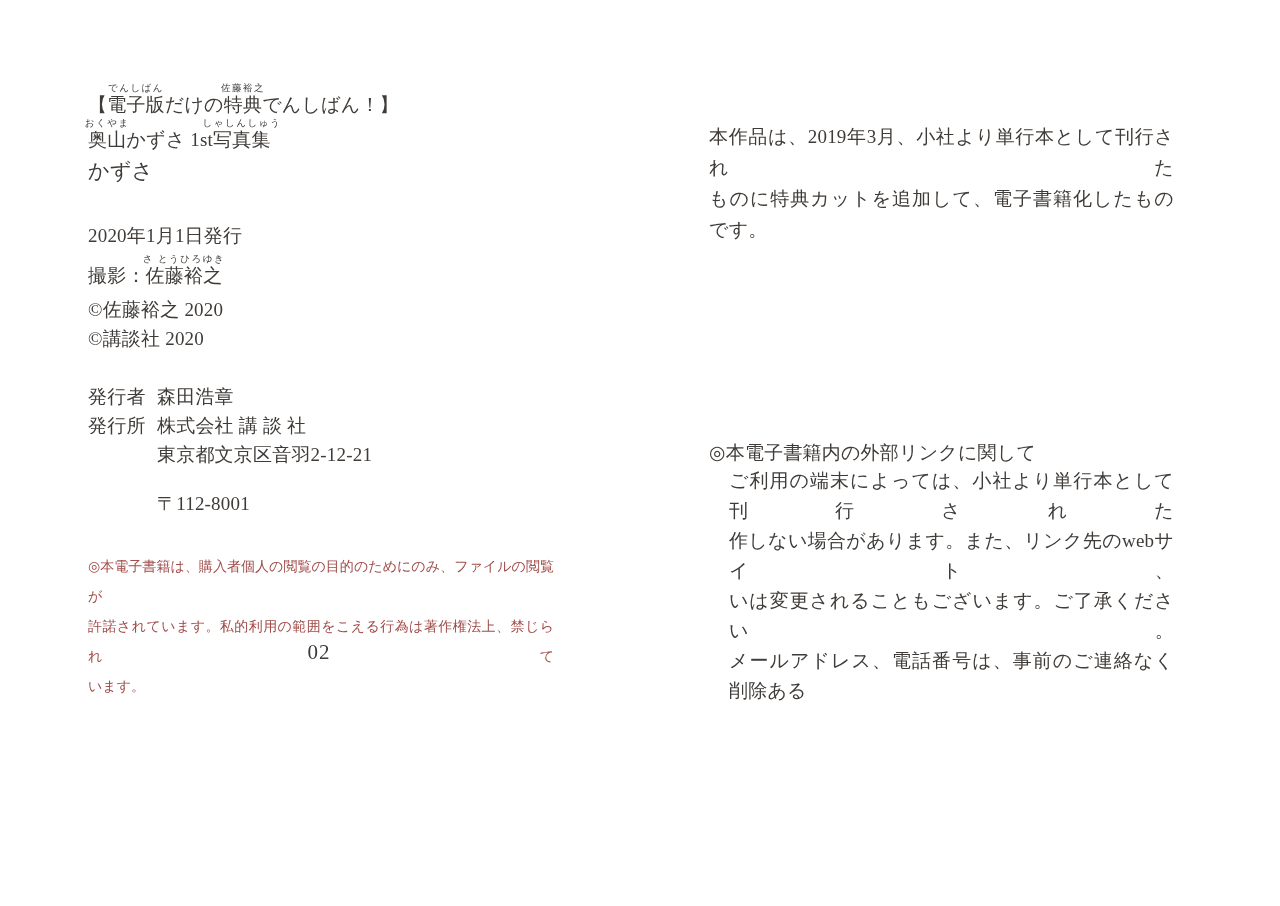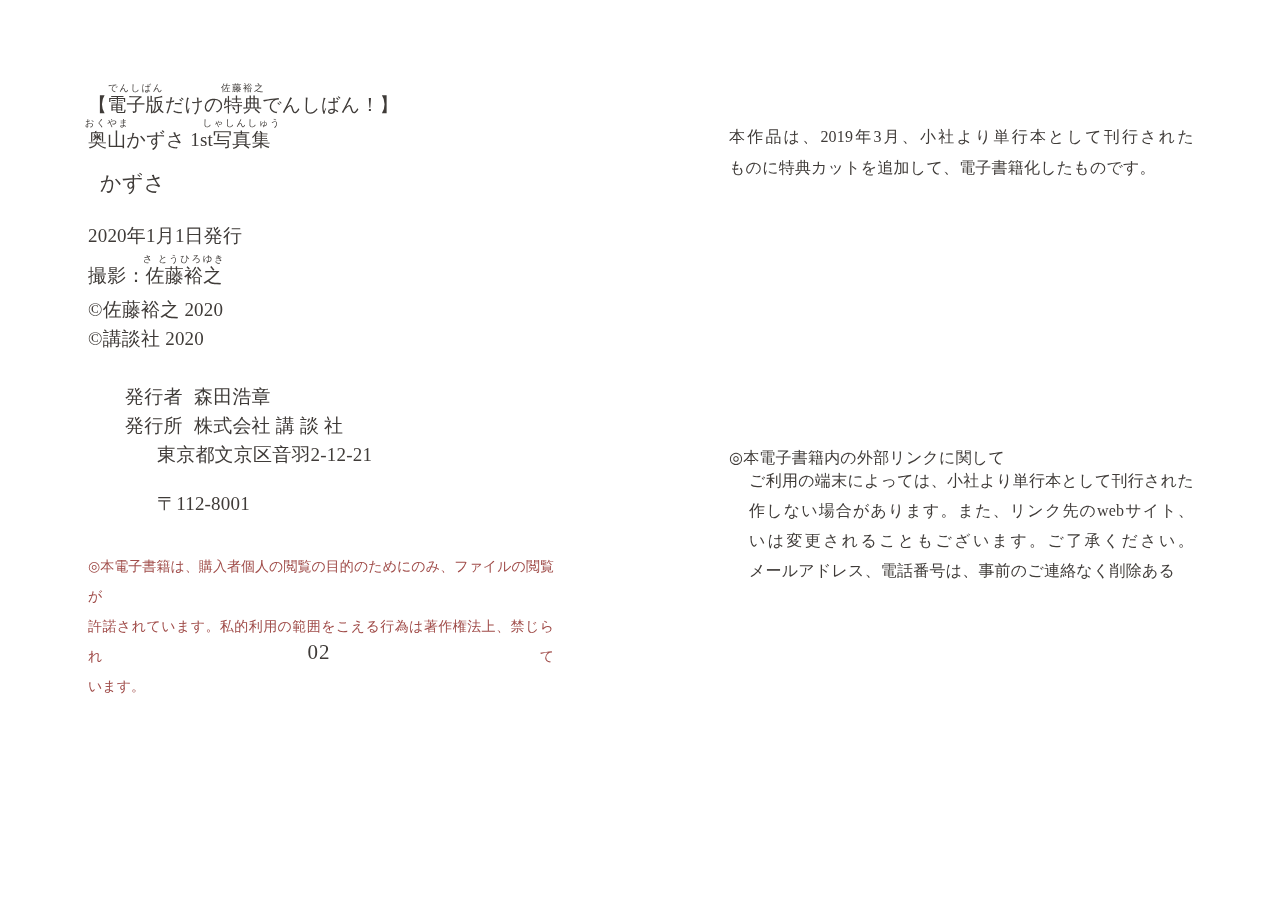--- a/index.html
+++ b/index.html
@@ -18,35 +18,35 @@
   .spread {
     position: absolute;
     inset: 0;
   }
   .page {
     position: absolute;
     top: 0;
     height: 906px;
   }
   .page.left  { left: 88px;  width: 466px; }
-  .page.right { left: 729px; width: 465px; font-size: 16px; }
+  .page.right { left: 709px; width: 465px; font-size: 19px; }
 
   .ln {
     position: absolute;
     left: 0;
     line-height: 1;
     letter-spacing: 0.2px;
     white-space: nowrap;
   }
   .page.left .ln { font-size: 19px; }
 
   
   .banner      { top: 95px; }
   .series      { top: 130px; }
-  .book-title  { top: 161px; font-size: 21px !important; font-weight: normal; margin: 12px; }
+  .book-title  { top: 161px; font-size: 21px !important; font-weight: normal; margin: 0; }
   .date        { top: 226px; }
   .credit      { top: 266px; }
   .c1          { top: 300px; }
   .c2          { top: 329px; }
   .person-row  { top: 387px; }
   .company-row { top: 416px; }
   .addr1       { top: 445px; left: 69px; }
   .addr2       { top: 494px; left: 69px; }
   .license {
     top: 552px;
@@ -60,41 +60,41 @@
   .pagenum {
     top: 642px;
     width: 462px;
     text-align: center;
     font-size: 21px !important;
     letter-spacing: 1px;
   }
 
   
   .edition-note { top: 121px; width: 465px; line-height: 31px; white-space: normal; }
-  .link-heading { top: 443px; margin-top: 7px; }
+  .link-heading { top: 443px; }
   .link-body    { top: 466px; left: 20px; width: 445px; line-height: 30px; white-space: normal; }
 
   
   .jlines .tline { text-align: justify; }
   .jlines .tline:not(:last-child) { text-align-last: justify; }
 
   
   .rseg { position: relative; display: inline-block; }
   .rseg .rt {
     position: absolute;
     top: -11px;
     left: 50%;
     transform: translateX(-50%);
     font-size: 9.5px;
     letter-spacing: 1.5px;
     white-space: nowrap;
     color: var(--ink, #3f3b38);
   }
 
-  .rlabel { display: inline-block; width: 69px; margin-left: 37px; }
+  .rlabel { display: inline-block; width: 69px; }
 </style>
 </head>
 <body>
 
 <div class="spread">
 
   <section class="page left">
     <div class="ln banner"><span class="rseg">【</span><span class="rseg">電子版<span class="rt">でんしばん</span></span><span class="rseg">だけの</span><span class="rseg">特典<span class="rt">佐藤裕之</span></span><span class="rseg">でんしばん！】</span></div>
 
     <div class="ln series"><span class="rseg">奥山<span class="rt">おくやま</span></span><span class="rseg">かずさ 1st</span><span class="rseg">写真集<span class="rt">しゃしんしゅう</span></span></div>

